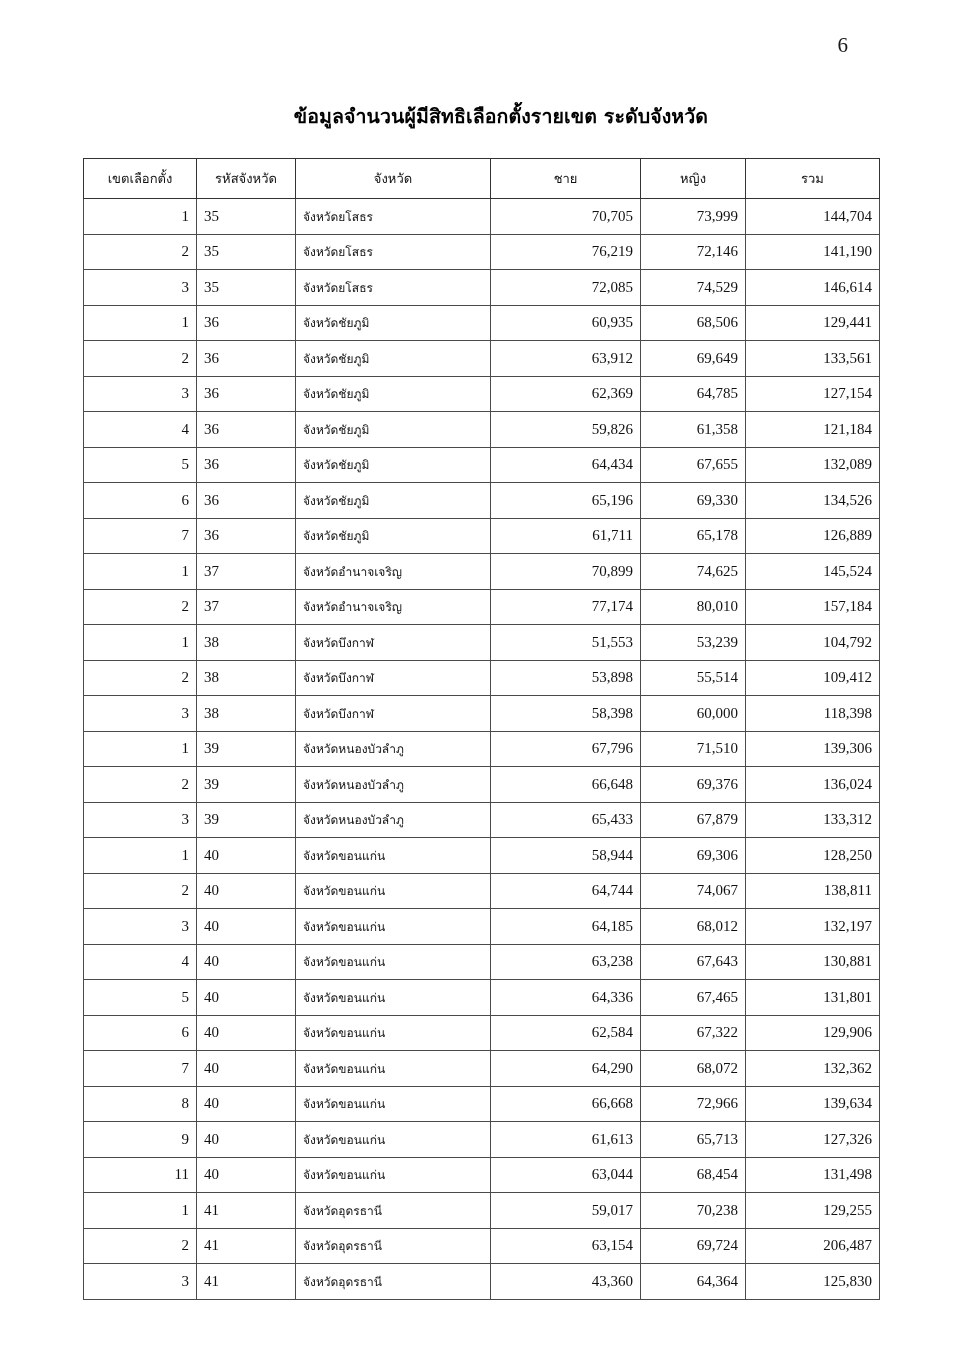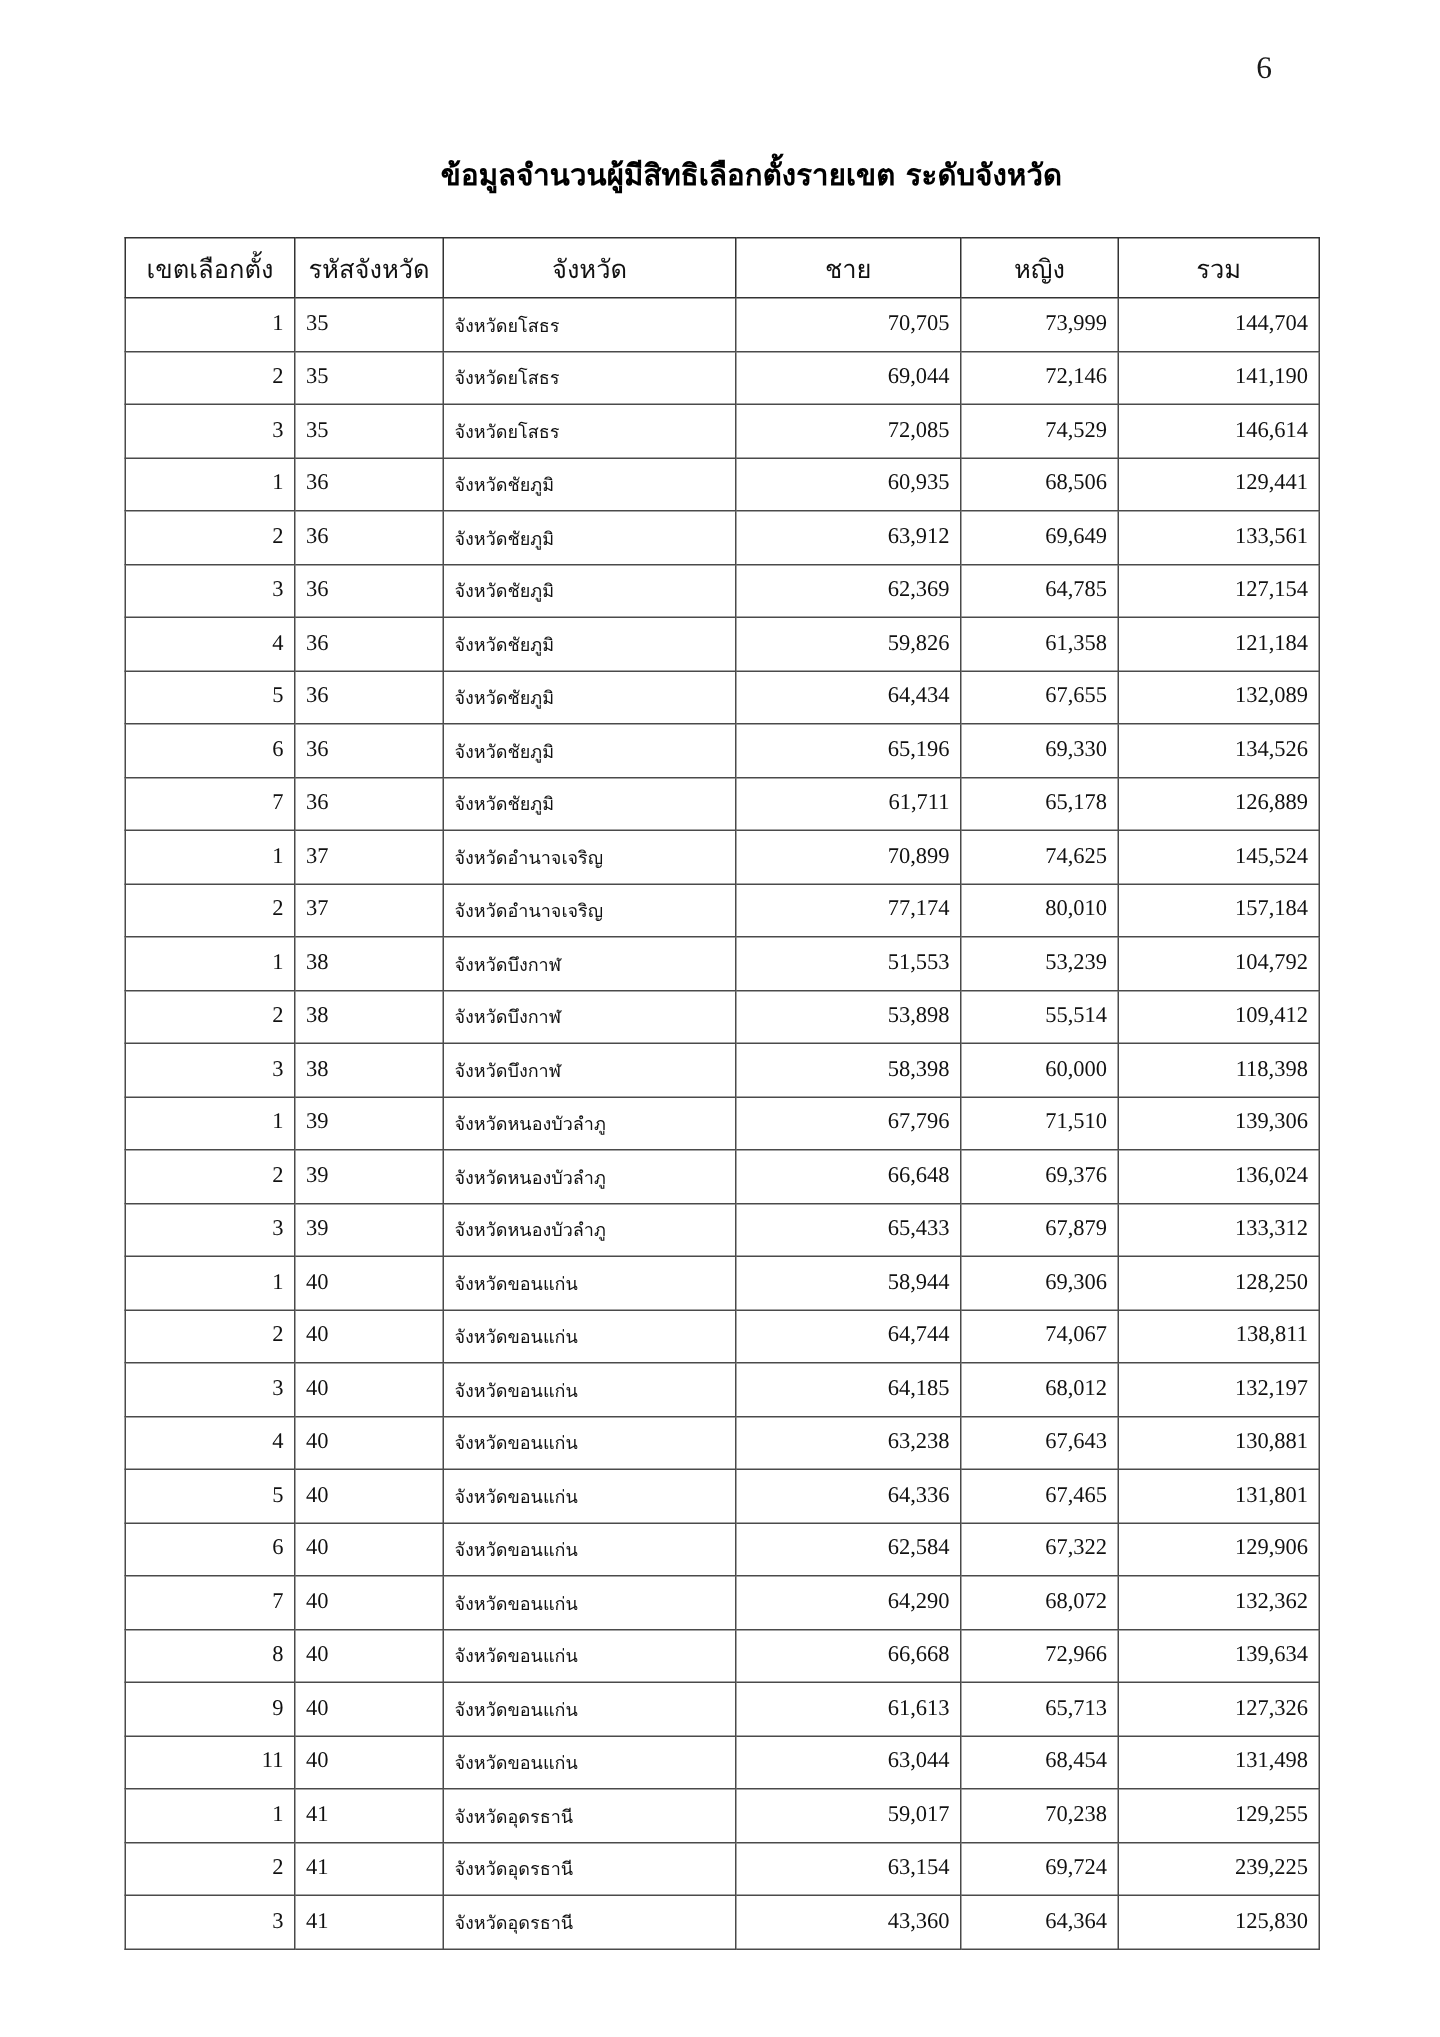--- a/index.html
+++ b/index.html
@@ -73,21 +73,21 @@
     height: 35.5px;
     box-sizing: border-box;
     vertical-align: middle;
     white-space: nowrap;
     overflow: hidden;
   }
 
   table.voters thead th {
     text-align: center;
     font-weight: normal;
-    font-size: 17px;
+    font-size: 13px;
     height: 40px;
     border-width: 1.6px;
     border-color: #333;
   }
 
   
   td.num-right { text-align: right; font-family: "Liberation Serif", serif; font-size: 15px; }
   td.code-right { text-align: left; font-family: "Liberation Serif", serif; font-size: 15px; }
   td.dist-right { text-align: right; font-family: "Liberation Serif", serif; font-size: 15px; }
   td.prov-left { text-align: left; font-size: 12px; padding-left: 4px; }
@@ -128,21 +128,21 @@
           <td class="code-right">35</td>
           <td class="prov-left">จังหวัดยโสธร</td>
           <td class="num-right">70,705</td>
           <td class="num-right">73,999</td>
           <td class="num-right">144,704</td>
         </tr>
         <tr>
           <td class="dist-right">2</td>
           <td class="code-right">35</td>
           <td class="prov-left">จังหวัดยโสธร</td>
-          <td class="num-right">69,044</td>
+          <td class="num-right">76,219</td>
           <td class="num-right">72,146</td>
           <td class="num-right">141,190</td>
         </tr>
         <tr>
           <td class="dist-right">3</td>
           <td class="code-right">35</td>
           <td class="prov-left">จังหวัดยโสธร</td>
           <td class="num-right">72,085</td>
           <td class="num-right">74,529</td>
           <td class="num-right">146,614</td>
@@ -354,21 +354,21 @@
           <td class="num-right">59,017</td>
           <td class="num-right">70,238</td>
           <td class="num-right">129,255</td>
         </tr>
         <tr>
           <td class="dist-right">2</td>
           <td class="code-right">41</td>
           <td class="prov-left">จังหวัดอุดรธานี</td>
           <td class="num-right">63,154</td>
           <td class="num-right">69,724</td>
-          <td class="num-right">239,225</td>
+          <td class="num-right">206,487</td>
         </tr>
         <tr>
           <td class="dist-right">3</td>
           <td class="code-right">41</td>
           <td class="prov-left">จังหวัดอุดรธานี</td>
           <td class="num-right">43,360</td>
           <td class="num-right">64,364</td>
           <td class="num-right">125,830</td>
         </tr>
       </tbody>

